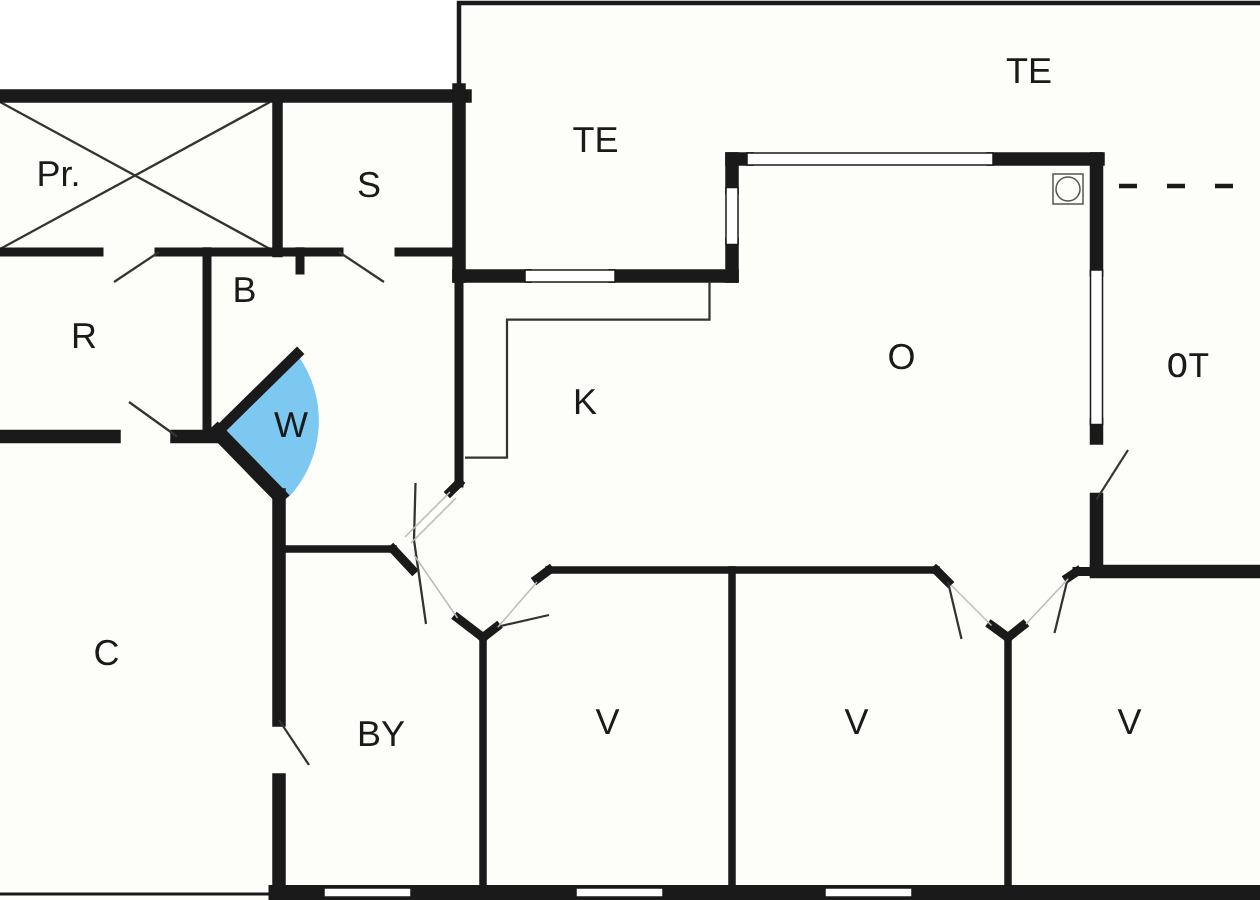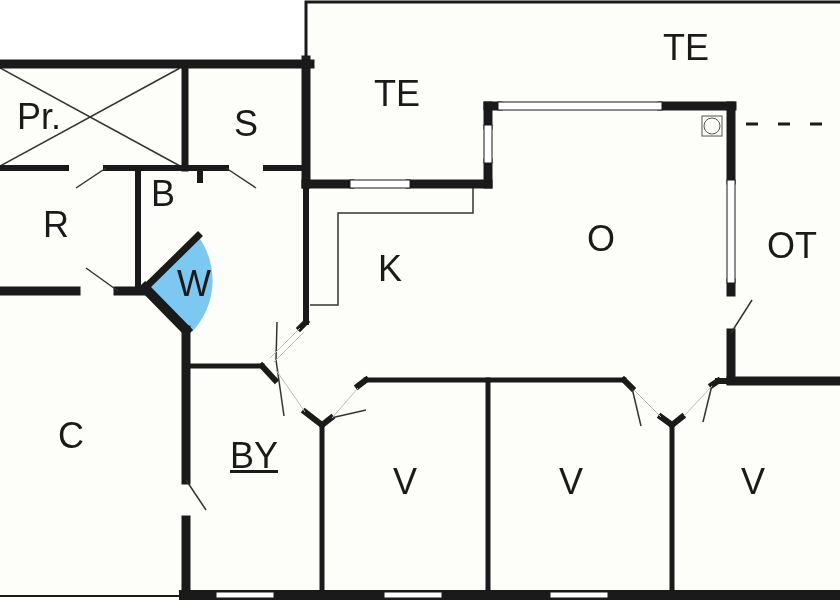--- a/index.html
+++ b/index.html
@@ -1,21 +1,21 @@
 <!DOCTYPE html>
 <html><head>
   <meta charset="utf-8">
   <style>
     html, body { margin: 0; padding: 0; background: #ffffff; }
     body { width: 840px; height: 600px; overflow: hidden; position: relative; }
     #plan { position: absolute; left: 0; top: 0; width: 840px; height: 600px; }
     .label {
       position: absolute;
       font-family: "Liberation Sans", sans-serif;
-      font-size: 36px;
+      font-size: 24px;
       color: #1a1a1a;
       transform: translate(-50%, -50%);
       white-space: nowrap;
       line-height: 1;
     }
   </style>
 </head>
 <body>
 
 <svg id="plan" viewBox="0 0 840 600" xmlns="http://www.w3.org/2000/svg">
@@ -141,20 +141,20 @@
 </svg>
 
 <div id="labels"></div>
 <span class="label" style="left:686px;top:48px;">TE</span>
 <span class="label" style="left:397px;top:94px;">TE</span>
 <span class="label" style="left:39px;top:117px;">Pr.</span>
 <span class="label" style="left:246px;top:124px;">S</span>
 <span class="label" style="left:163px;top:194px;">B</span>
 <span class="label" style="left:56px;top:225px;">R</span>
 <span class="label" style="left:601px;top:239px;">O</span>
-<span class="label" style="left:792px;top:246px;">OT</span>
+<span class="label" style="left:792px;top:246px;font-family:Liberation Mono, monospace;">OT</span>
 <span class="label" style="left:390px;top:269px;">K</span>
 <span class="label" style="left:194px;top:284px;">W</span>
 <span class="label" style="left:71px;top:436px;">C</span>
-<span class="label" style="left:254px;top:456px;text-decoration:underline;">BY</span>
+<span class="label" style="left:254px;top:490px;">BY</span>
 <span class="label" style="left:405px;top:482px;">V</span>
 <span class="label" style="left:571px;top:482px;">V</span>
 <span class="label" style="left:753px;top:482px;">V</span>
 
 </body></html>

